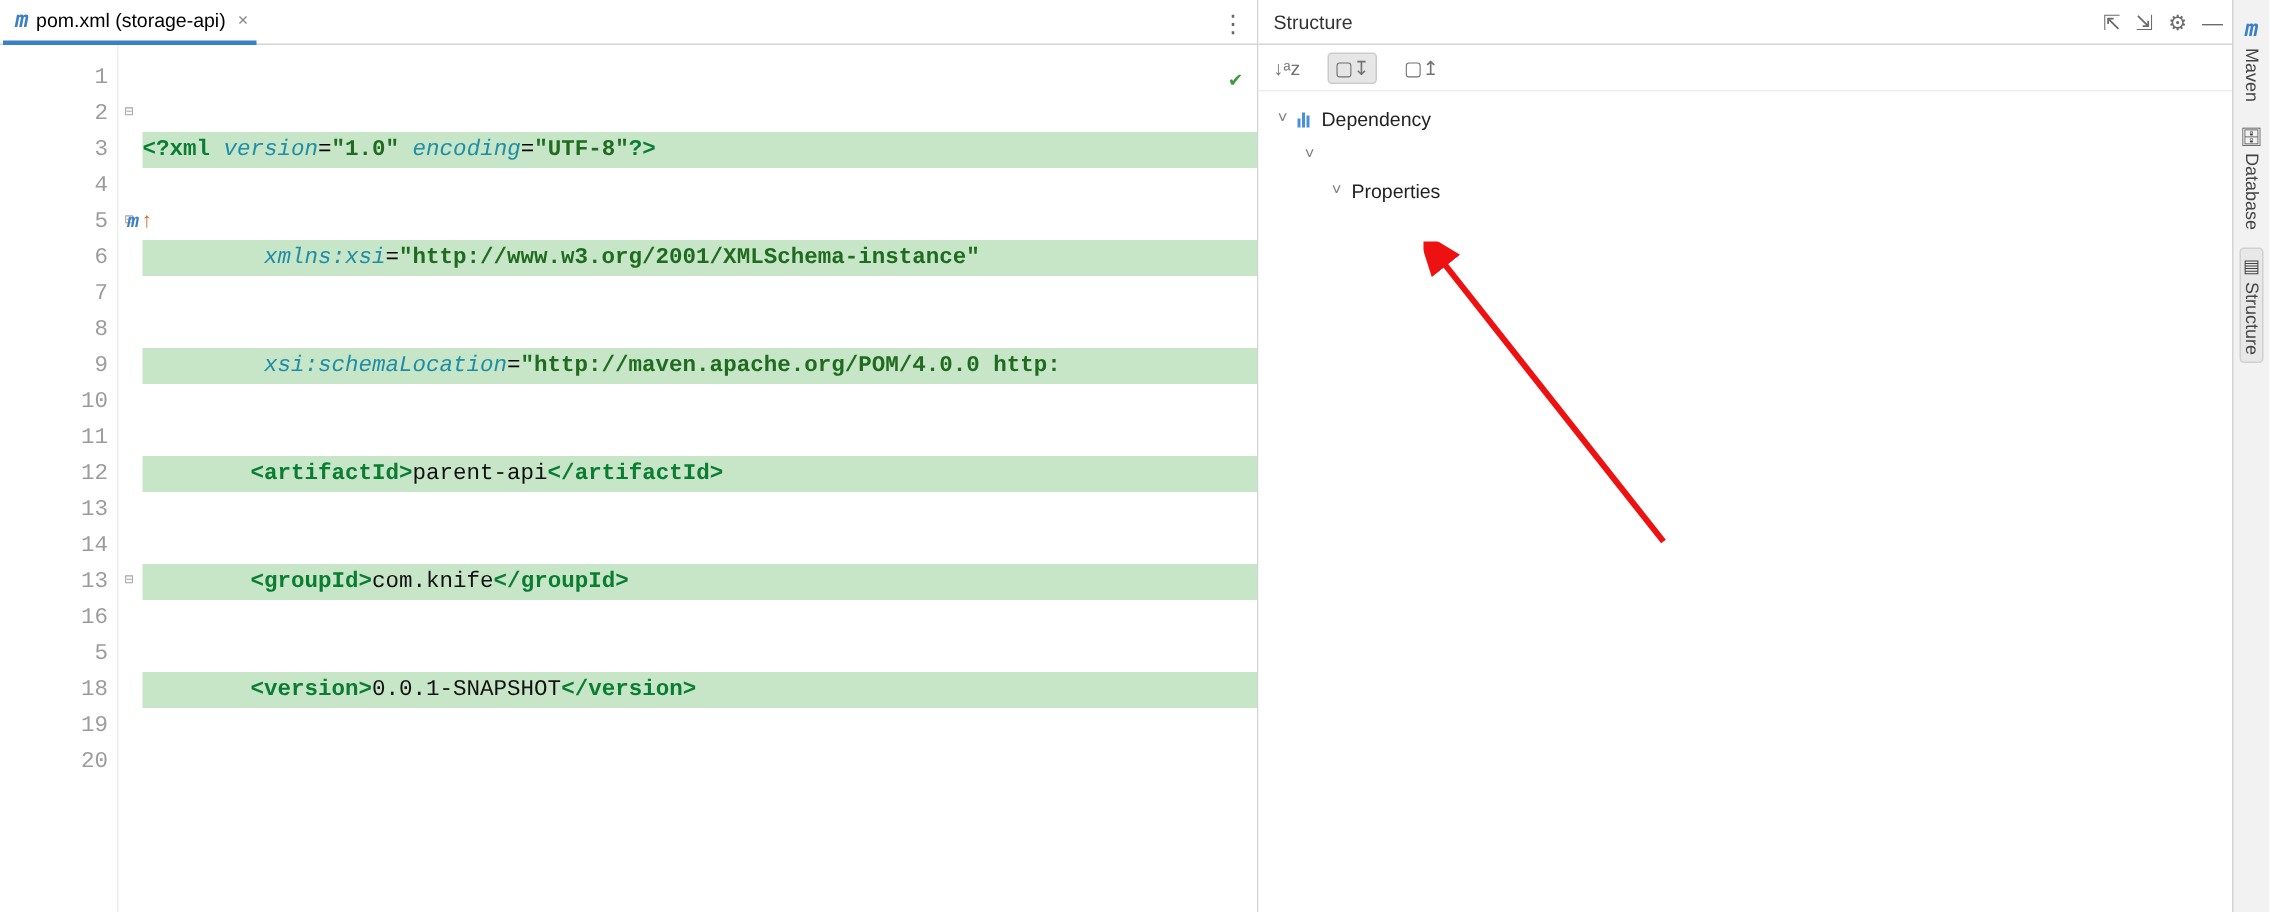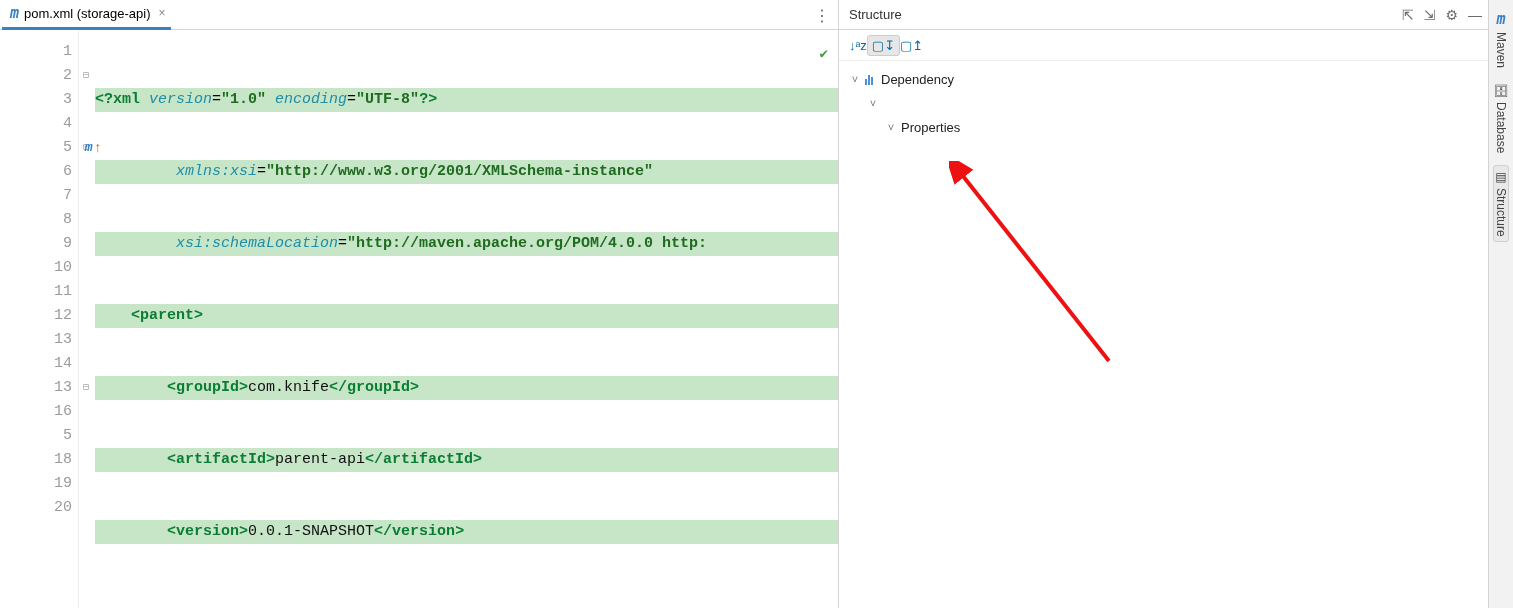--- a/index.html
+++ b/index.html
@@ -25,21 +25,21 @@
 .hl-green{background:#c7e6c7}
 .sel{background:#a8c8f0}
 .tag{color:#0a7d33;font-weight:700}
 .attr{color:#1f8da6;font-style:italic}
 .str{color:#1f6b1f;font-weight:700}
 .txt{color:#111}
 .check{position:absolute;right:10px;top:12px;color:#3c9a3c;font-size:14px}
 .struct-head{height:29px;border-bottom:1px solid #d4d4d4;display:flex;align-items:center;padding:0 6px 0 10px;color:#333}
 .struct-head .title{flex:1}
 .struct-head .icons{display:flex;gap:10px;color:#6b6b6b;font-size:14px}
-.struct-tools{height:30px;border-bottom:1px solid #eee;display:flex;align-items:center;padding-left:10px;gap:0;color:#0369a1}
+.struct-tools{height:30px;border-bottom:1px solid #eee;display:flex;align-items:center;padding-left:10px;gap:18px;color:#737373}
 .struct-tools .sel-sq{background:#e6e6e6;border:1px solid #ccc;border-radius:3px;padding:2px 4px}
 .tree{padding:6px 0 0 10px;font-size:13px;color:#222;position:relative}
 .tree-row{display:flex;align-items:center;height:24px;gap:4px}
 .chev{color:#7b7b7b;font-size:11px;width:12px;text-align:center}
 .dep-icon{width:12px;display:inline-flex;gap:1px}
 .dep-icon i{width:2px;background:#4a90d9;display:inline-block}
 .dep-icon i:nth-child(1){height:6px;margin-top:6px}
 .dep-icon i:nth-child(2){height:10px;margin-top:2px}
 .dep-icon i:nth-child(3){height:8px;margin-top:4px}
 .arrow{position:absolute;left:110px;top:100px;pointer-events:none}
@@ -107,23 +107,22 @@
           <div></div>
           <div></div>
           <div></div>
           <div></div>
           <div></div>
       </div>
       <div class="code">
         <div class="row hl-green"><span class="tag">&lt;?</span><span class="tag">xml </span><span class="attr">version</span><span>=</span><span class="str">"1.0" </span><span class="attr">encoding</span><span>=</span><span class="str">"UTF-8"</span><span class="tag">?&gt;</span></div>
         <div class="row hl-green">         <span class="attr">xmlns:xsi</span><span>=</span><span class="str">"http://www.w3.org/2001/XMLSchema-instance"</span></div>
         <div class="row hl-green">         <span class="attr">xsi:schemaLocation</span><span>=</span><span class="str">"http://maven.apache.org/POM/4.0.0 http:</span></div>
-        <div class="row hl-green">    <span class="tag">&lt;</span><span class="tag">parent</span><span class="tag">&gt;</span></div>
+        <div class="row hl-green">        <span class="tag">&lt;</span><span class="tag">artifactId</span><span class="tag">&gt;</span><span class="txt">parent-api</span><span class="tag">&lt;/</span><span class="tag">artifactId</span><span class="tag">&gt;</span></div>
         <div class="row hl-green">        <span class="tag">&lt;</span><span class="tag">groupId</span><span class="tag">&gt;</span><span class="txt">com.knife</span><span class="tag">&lt;/</span><span class="tag">groupId</span><span class="tag">&gt;</span></div>
-        <div class="row hl-green">        <span class="tag">&lt;</span><span class="tag">artifactId</span><span class="tag">&gt;</span><span class="txt">parent-api</span><span class="tag">&lt;/</span><span class="tag">artifactId</span><span class="tag">&gt;</span></div>
         <div class="row hl-green">        <span class="tag">&lt;</span><span class="tag">version</span><span class="tag">&gt;</span><span class="txt">0.0.1-SNAPSHOT</span><span class="tag">&lt;/</span><span class="tag">version</span><span class="tag">&gt;</span></div>
         
         
         
         
         
         
         
         
         

